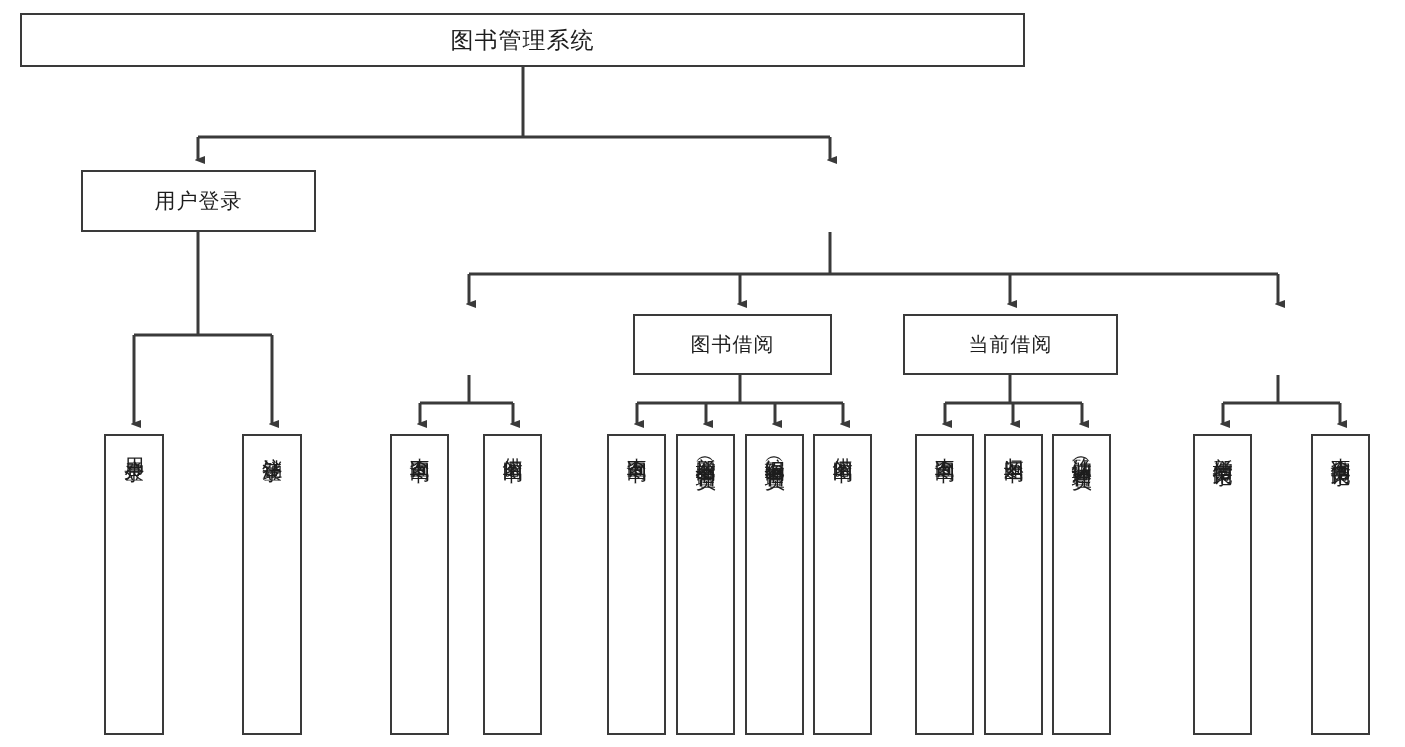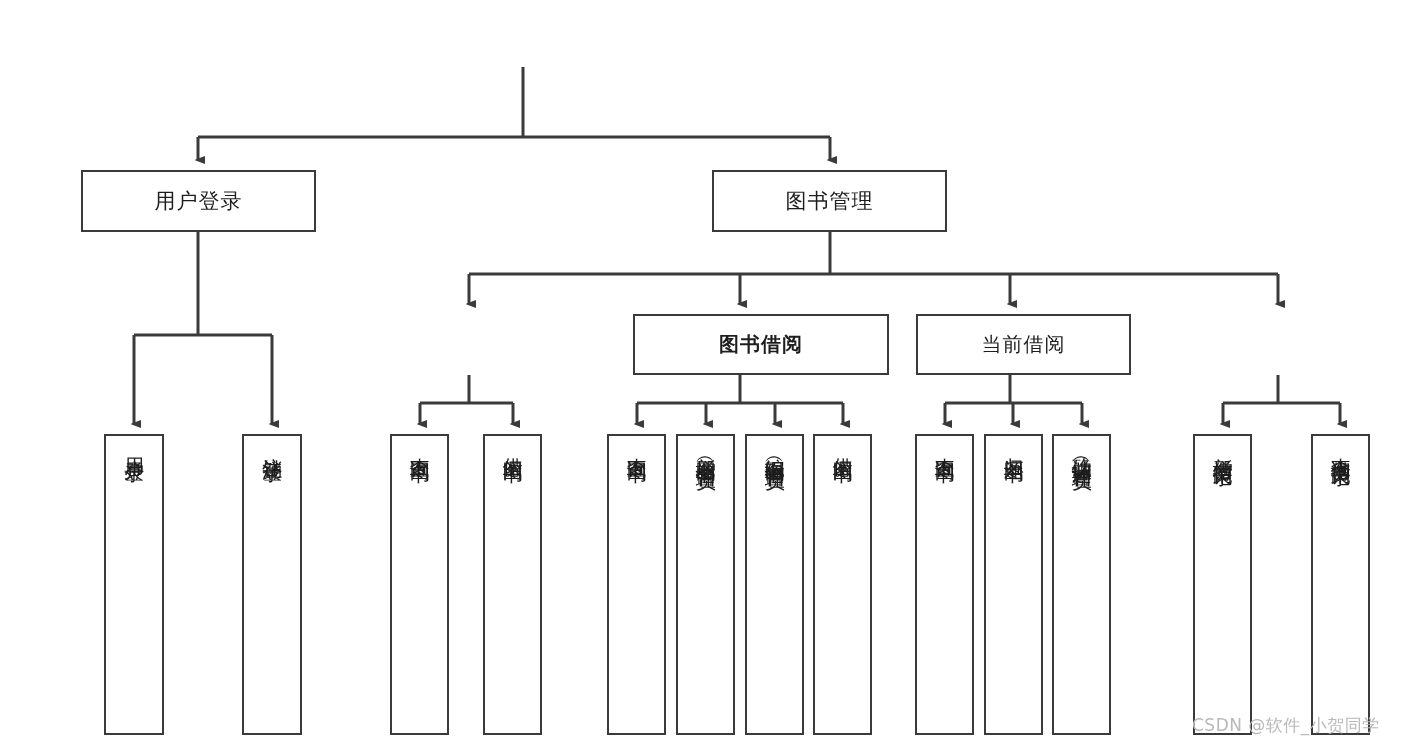--- a/index.html
+++ b/index.html
@@ -129,32 +129,32 @@
       <path d="M1013,403 L1013,424" marker-end="url(#arw)"></path>
       <path d="M1082,403 L1082,424" marker-end="url(#arw)"></path>
 
       <path d="M1278,375 L1278,403"></path>
       <path d="M1223,403 L1340,403"></path>
       <path d="M1223,403 L1223,424" marker-end="url(#arw)"></path>
       <path d="M1340,403 L1340,424" marker-end="url(#arw)"></path>
     </g>
   </svg>
 
+  <div class="node root" style="left:20px;top:13px;width:1005px;height:54px;">
+    <span>图书管理系统</span>
+  </div>
 
   <div class="node lvl2" style="left:81px;top:170px;width:235px;height:62px;">
     <span>用户登录</span>
   </div>
-  <div class="node lvl2" style="left:712px;top:170px;width:235px;height:62px;">
-    <span>图书管理</span>
-  </div>
-
-  <div class="node lvl3" style="left:633px;top:314px;width:256px;height:61px;font-weight:bold;">
+
+  <div class="node lvl3" style="left:633px;top:314px;width:199px;height:61px;">
     <span>图书借阅</span>
   </div>
-  <div class="node lvl3" style="left:903px;top:314px;width:215px;height:61px;margin-left:13px;">
+  <div class="node lvl3" style="left:903px;top:314px;width:215px;height:61px;">
     <span>当前借阅</span>
   </div>
 
   <div class="node leaf leaf-pad-top" style="left:104px;top:434px;width:60px;height:301px;">
     <span class="vtext">用户登录</span>
   </div>
   <div class="node leaf leaf-pad-top" style="left:242px;top:434px;width:60px;height:301px;">
     <span class="vtext">注销登录</span>
   </div>
 
@@ -188,15 +188,14 @@
     <span class="vtext">确认归还（管理员）</span>
   </div>
 
   <div class="node leaf leaf-pad-mid" style="left:1193px;top:434px;width:59px;height:301px;">
     <span class="vtext">新增借阅记录</span>
   </div>
   <div class="node leaf leaf-pad-mid" style="left:1311px;top:434px;width:59px;height:301px;">
     <span class="vtext">查询借阅记录</span>
   </div>
 
-  <div id="watermark">CSDN @软件_小贺同学</div>
 
 </div>
 
 </body></html>

